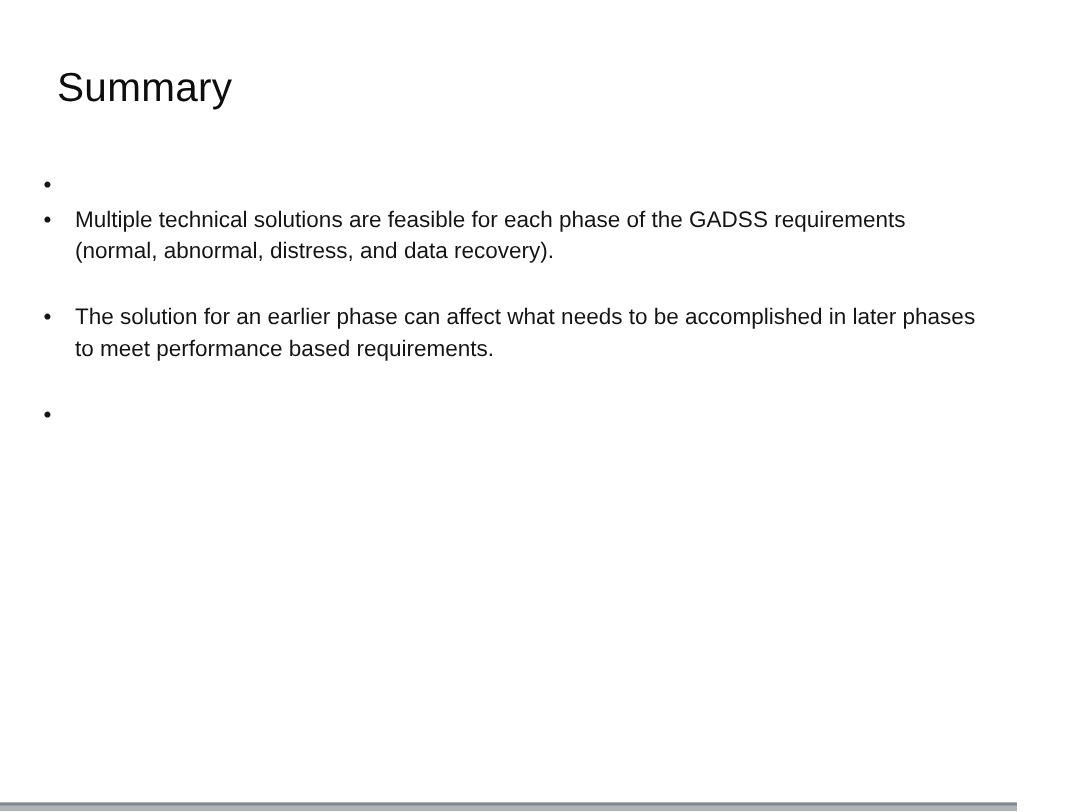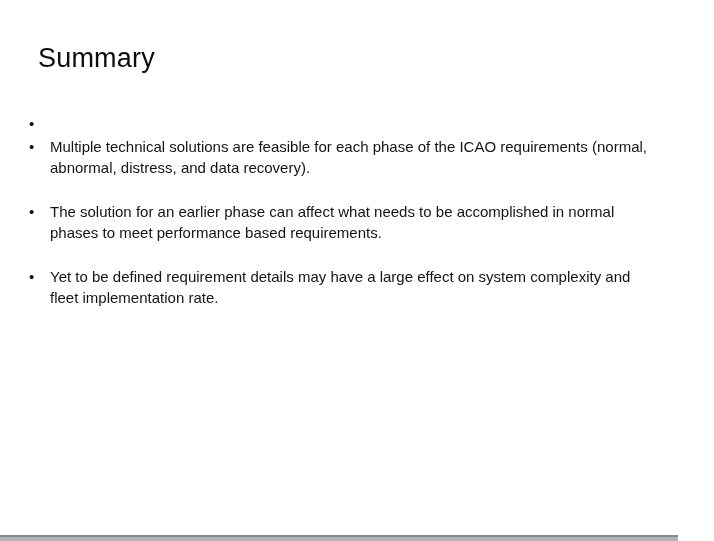--- a/index.html
+++ b/index.html
@@ -64,27 +64,26 @@
 <div class="slide">
 
   <h1 class="title">Summary</h1>
 
   <ul class="bullets">
     <li class="bullet-item">
       <span class="marker">•</span>
     </li>
     <li class="bullet-item">
       <span class="marker">•</span>
-      <span class="text">Multiple technical solutions are feasible for each phase of the ICAO requirements (normal, abnormal, distress, and data recovery).</span>
+      <span class="text">Multiple technical solutions are feasible for each phase of the GADSS requirements (normal, abnormal, distress, and data recovery).</span>
     </li>
     <li class="bullet-item">
       <span class="marker">•</span>
-      <span class="text">The solution for an earlier phase can affect what needs to be accomplished in normal phases to meet performance based requirements.</span>
+      <span class="text">The solution for an earlier phase can affect what needs to be accomplished in later phases to meet performance based requirements.</span>
     </li>
     <li class="bullet-item">
       <span class="marker">•</span>
-      <span class="text">Yet to be defined requirement details may have a large effect on system complexity and fleet implementation rate.</span>
     </li>
   </ul>
 
   <div class="bottom-edge"></div>
 
 </div>
 
 </body></html>

